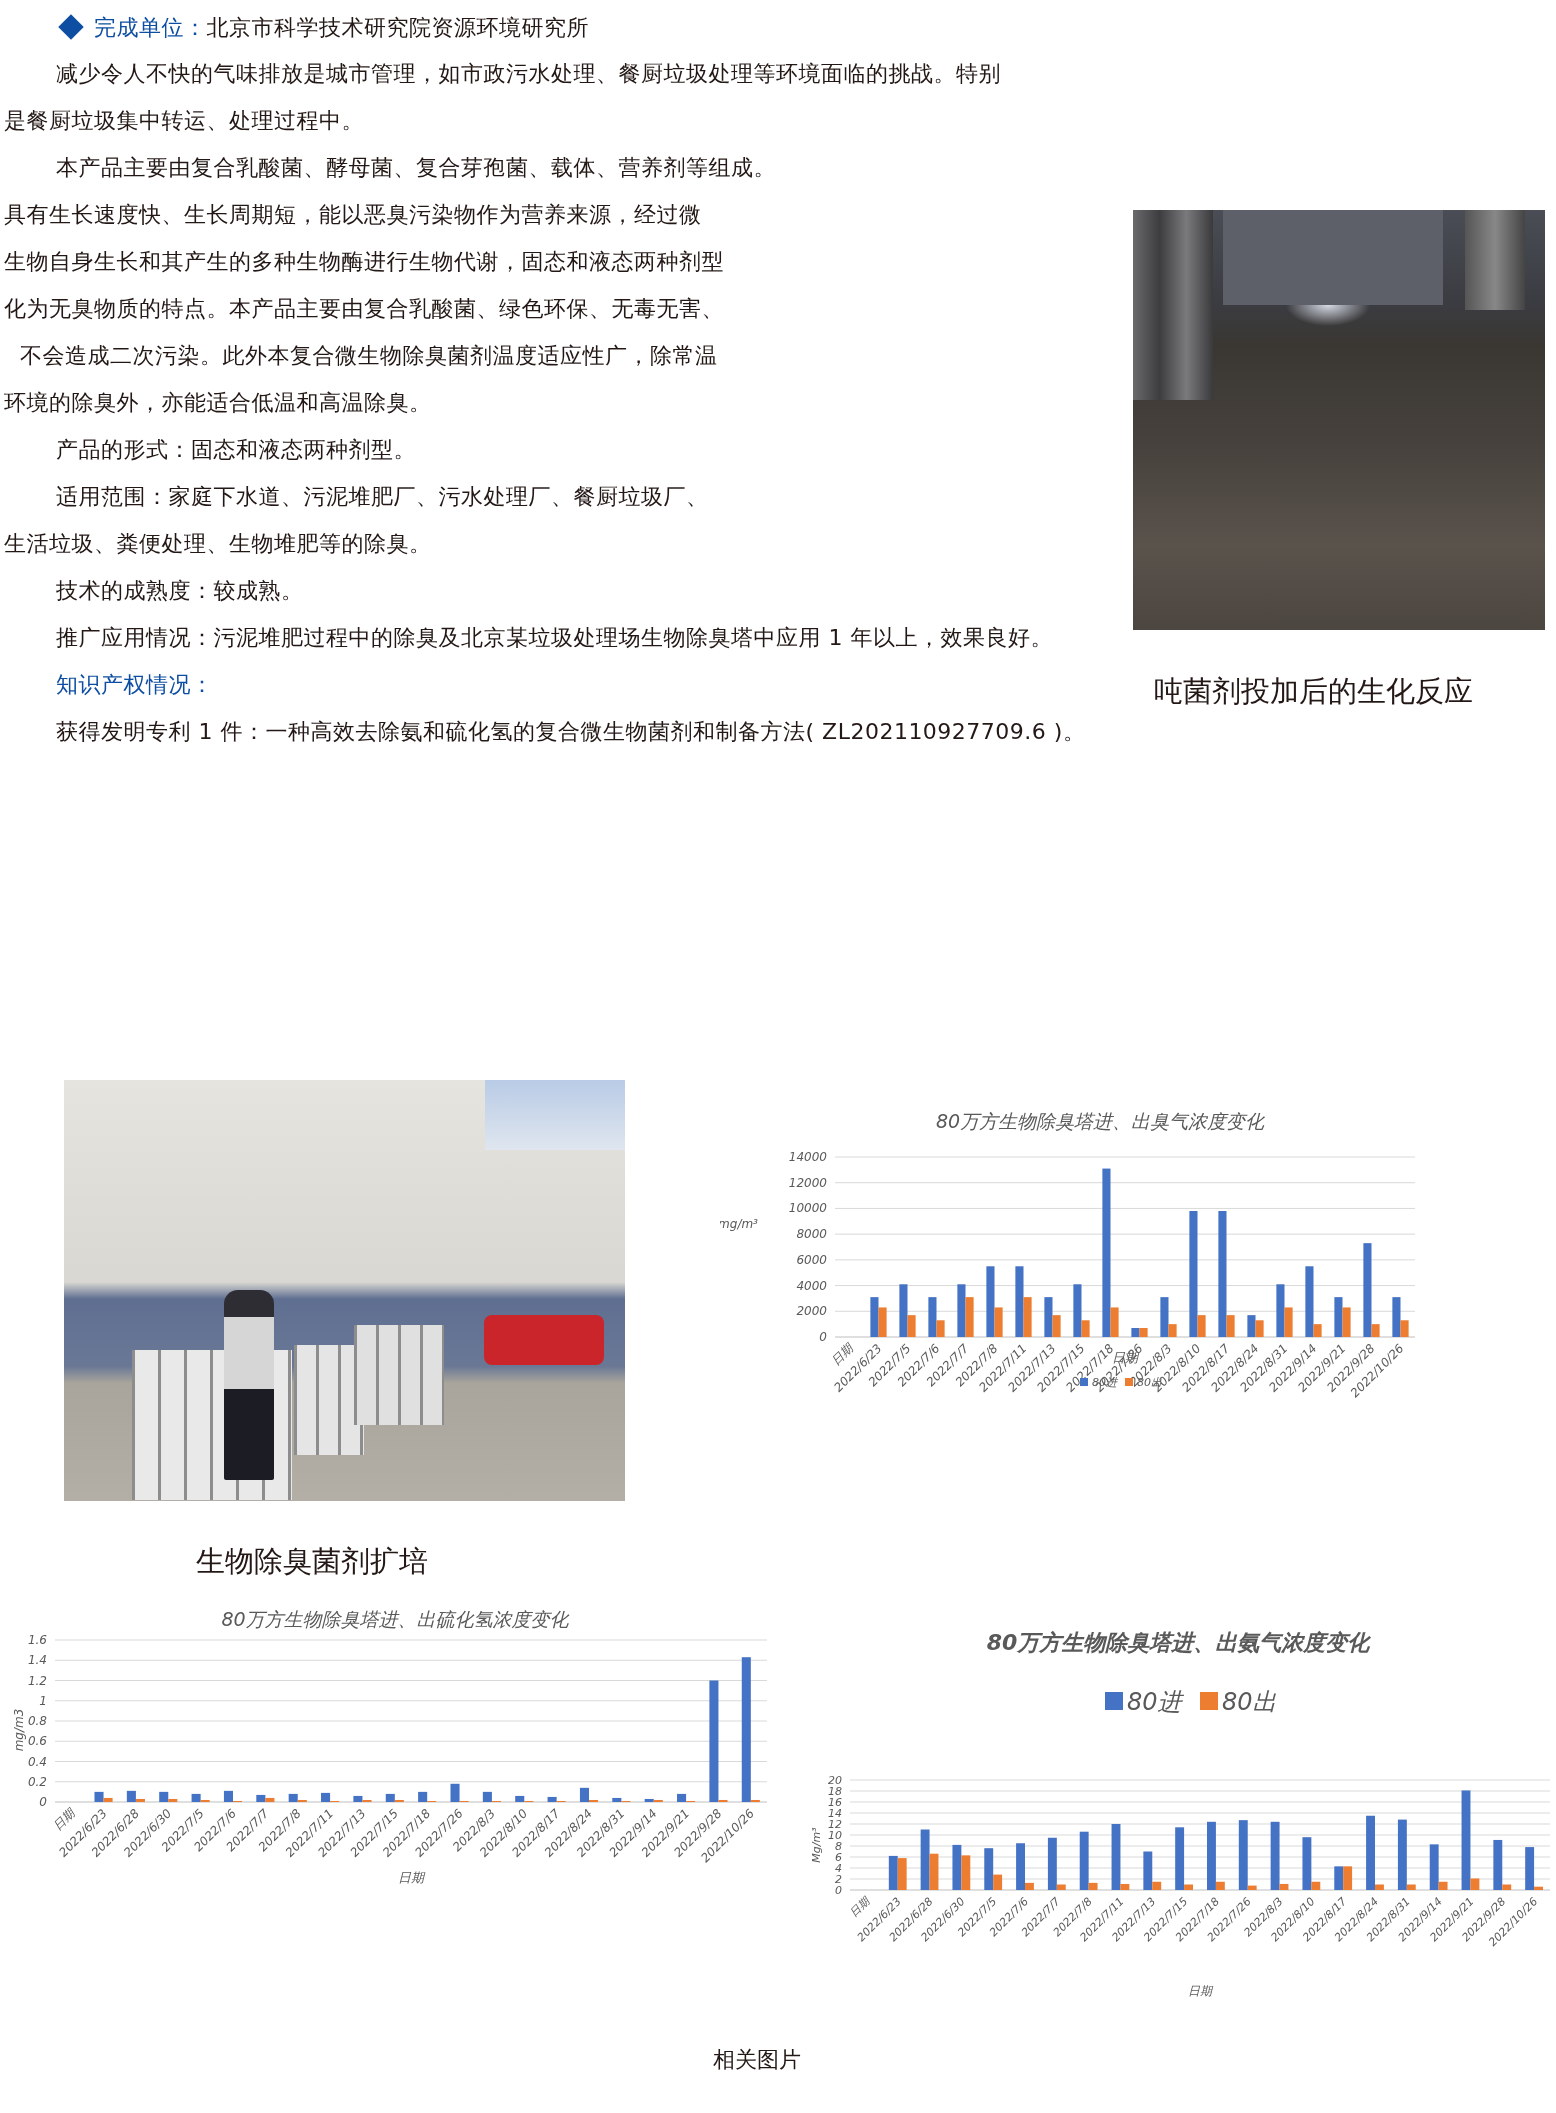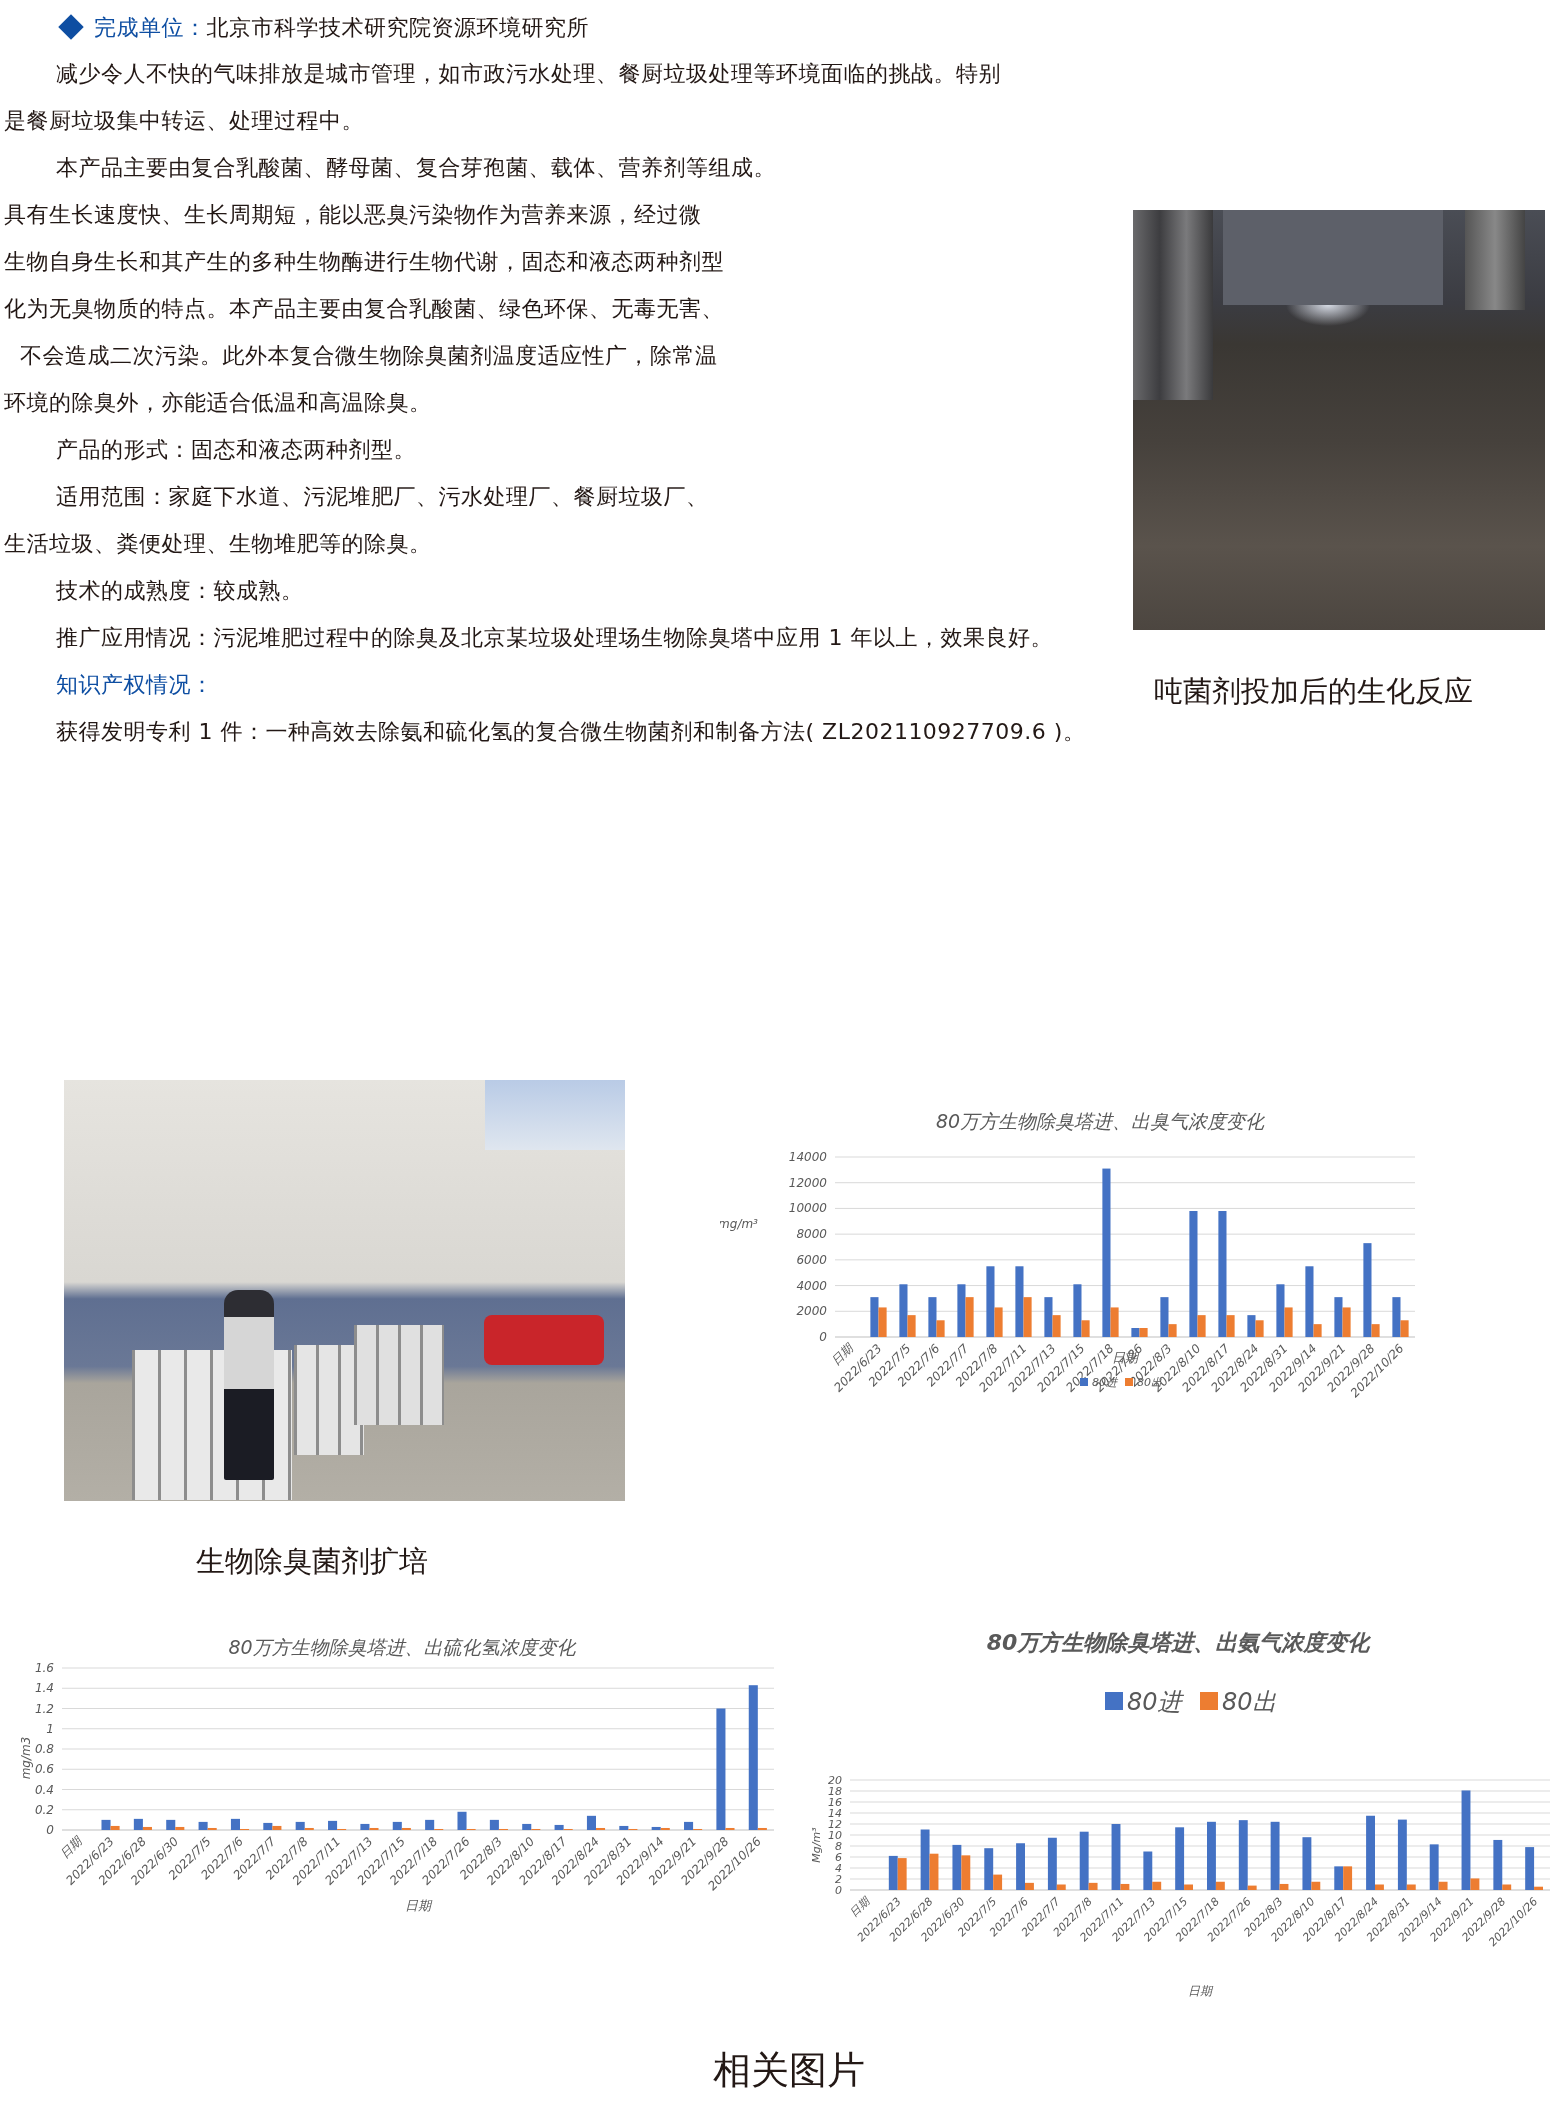--- a/index.html
+++ b/index.html
@@ -136,21 +136,21 @@
       <rect x="680.5" y="230.28571428571428" width="8.120000000000001" height="16.714285714285722" fill="#ed7d31"></rect>
       <text x="684.5" y="259" text-anchor="end" font-size="12" fill="#595959" font-family="DejaVu Sans, sans-serif" transform="rotate(-45 684.5 259)">2022/10/26</text>
       <text x="405" y="272" text-anchor="middle" font-size="13" fill="#595959" font-family="DejaVu Sans, sans-serif">日期</text>
       <rect x="360" y="288" width="8" height="8" fill="#4472c4"></rect>
       <text x="372" y="296" font-size="11" fill="#595959" font-family="DejaVu Sans, sans-serif">80进</text>
       <rect x="405" y="288" width="8" height="8" fill="#ed7d31"></rect>
       <text x="417" y="296" font-size="11" fill="#595959" font-family="DejaVu Sans, sans-serif">80出</text>
     </svg>
 </div>
 
-<div class="chart" style="left:12px; top:1610px; width:780px; height:410px;margin-top:28px;">
+<div class="chart" style="left:5px; top:1610px; width:780px; height:410px;">
   <svg id="chart1" width="780" height="410">
       <text x="390" y="16" text-anchor="middle" font-size="19" fill="#595959" font-weight="normal" font-family="DejaVu Sans, sans-serif">80万方生物除臭塔进、出硫化氢浓度变化</text>
       <line x1="50" x2="762" y1="192" y2="192" stroke="#bfbfbf" stroke-width="1"></line>
       <text x="42" y="196" text-anchor="end" font-size="12" fill="#595959" font-family="DejaVu Sans, sans-serif">0</text>
       <line x1="50" x2="762" y1="171.75" y2="171.75" stroke="#d9d9d9" stroke-width="1"></line>
       <text x="42" y="175.75" text-anchor="end" font-size="12" fill="#595959" font-family="DejaVu Sans, sans-serif">0.2</text>
       <line x1="50" x2="762" y1="151.5" y2="151.5" stroke="#d9d9d9" stroke-width="1"></line>
       <text x="42" y="155.5" text-anchor="end" font-size="12" fill="#595959" font-family="DejaVu Sans, sans-serif">0.4</text>
       <line x1="50" x2="762" y1="131.25" y2="131.25" stroke="#d9d9d9" stroke-width="1"></line>
       <text x="42" y="135.25" text-anchor="end" font-size="12" fill="#595959" font-family="DejaVu Sans, sans-serif">0.6</text>
@@ -324,13 +324,13 @@
       <rect x="734.090909090909" y="276.7" width="8.90909090909091" height="3.3000000000000114" fill="#ed7d31"></rect>
       <text x="738.090909090909" y="292" text-anchor="end" font-size="11" fill="#595959" font-family="DejaVu Sans, sans-serif" transform="rotate(-45 738.090909090909 292)">2022/10/26</text>
       <text x="400" y="385" text-anchor="middle" font-size="12" fill="#595959" font-family="DejaVu Sans, sans-serif">日期</text>
       <rect x="305" y="82" width="18" height="18" fill="#4472c4"></rect>
       <text x="327" y="100" font-size="24" fill="#595959" font-family="DejaVu Sans, sans-serif">80进</text>
       <rect x="400" y="82" width="18" height="18" fill="#ed7d31"></rect>
       <text x="422" y="100" font-size="24" fill="#595959" font-family="DejaVu Sans, sans-serif">80出</text>
     </svg>
 </div>
 
-<div class="caption" style="left:713px; top:2045px; font-size:38px;">相关图片</div>
+<div class="caption" style="left:713px; top:2045px; font-size:22px;">相关图片</div>
 
 </body></html>

